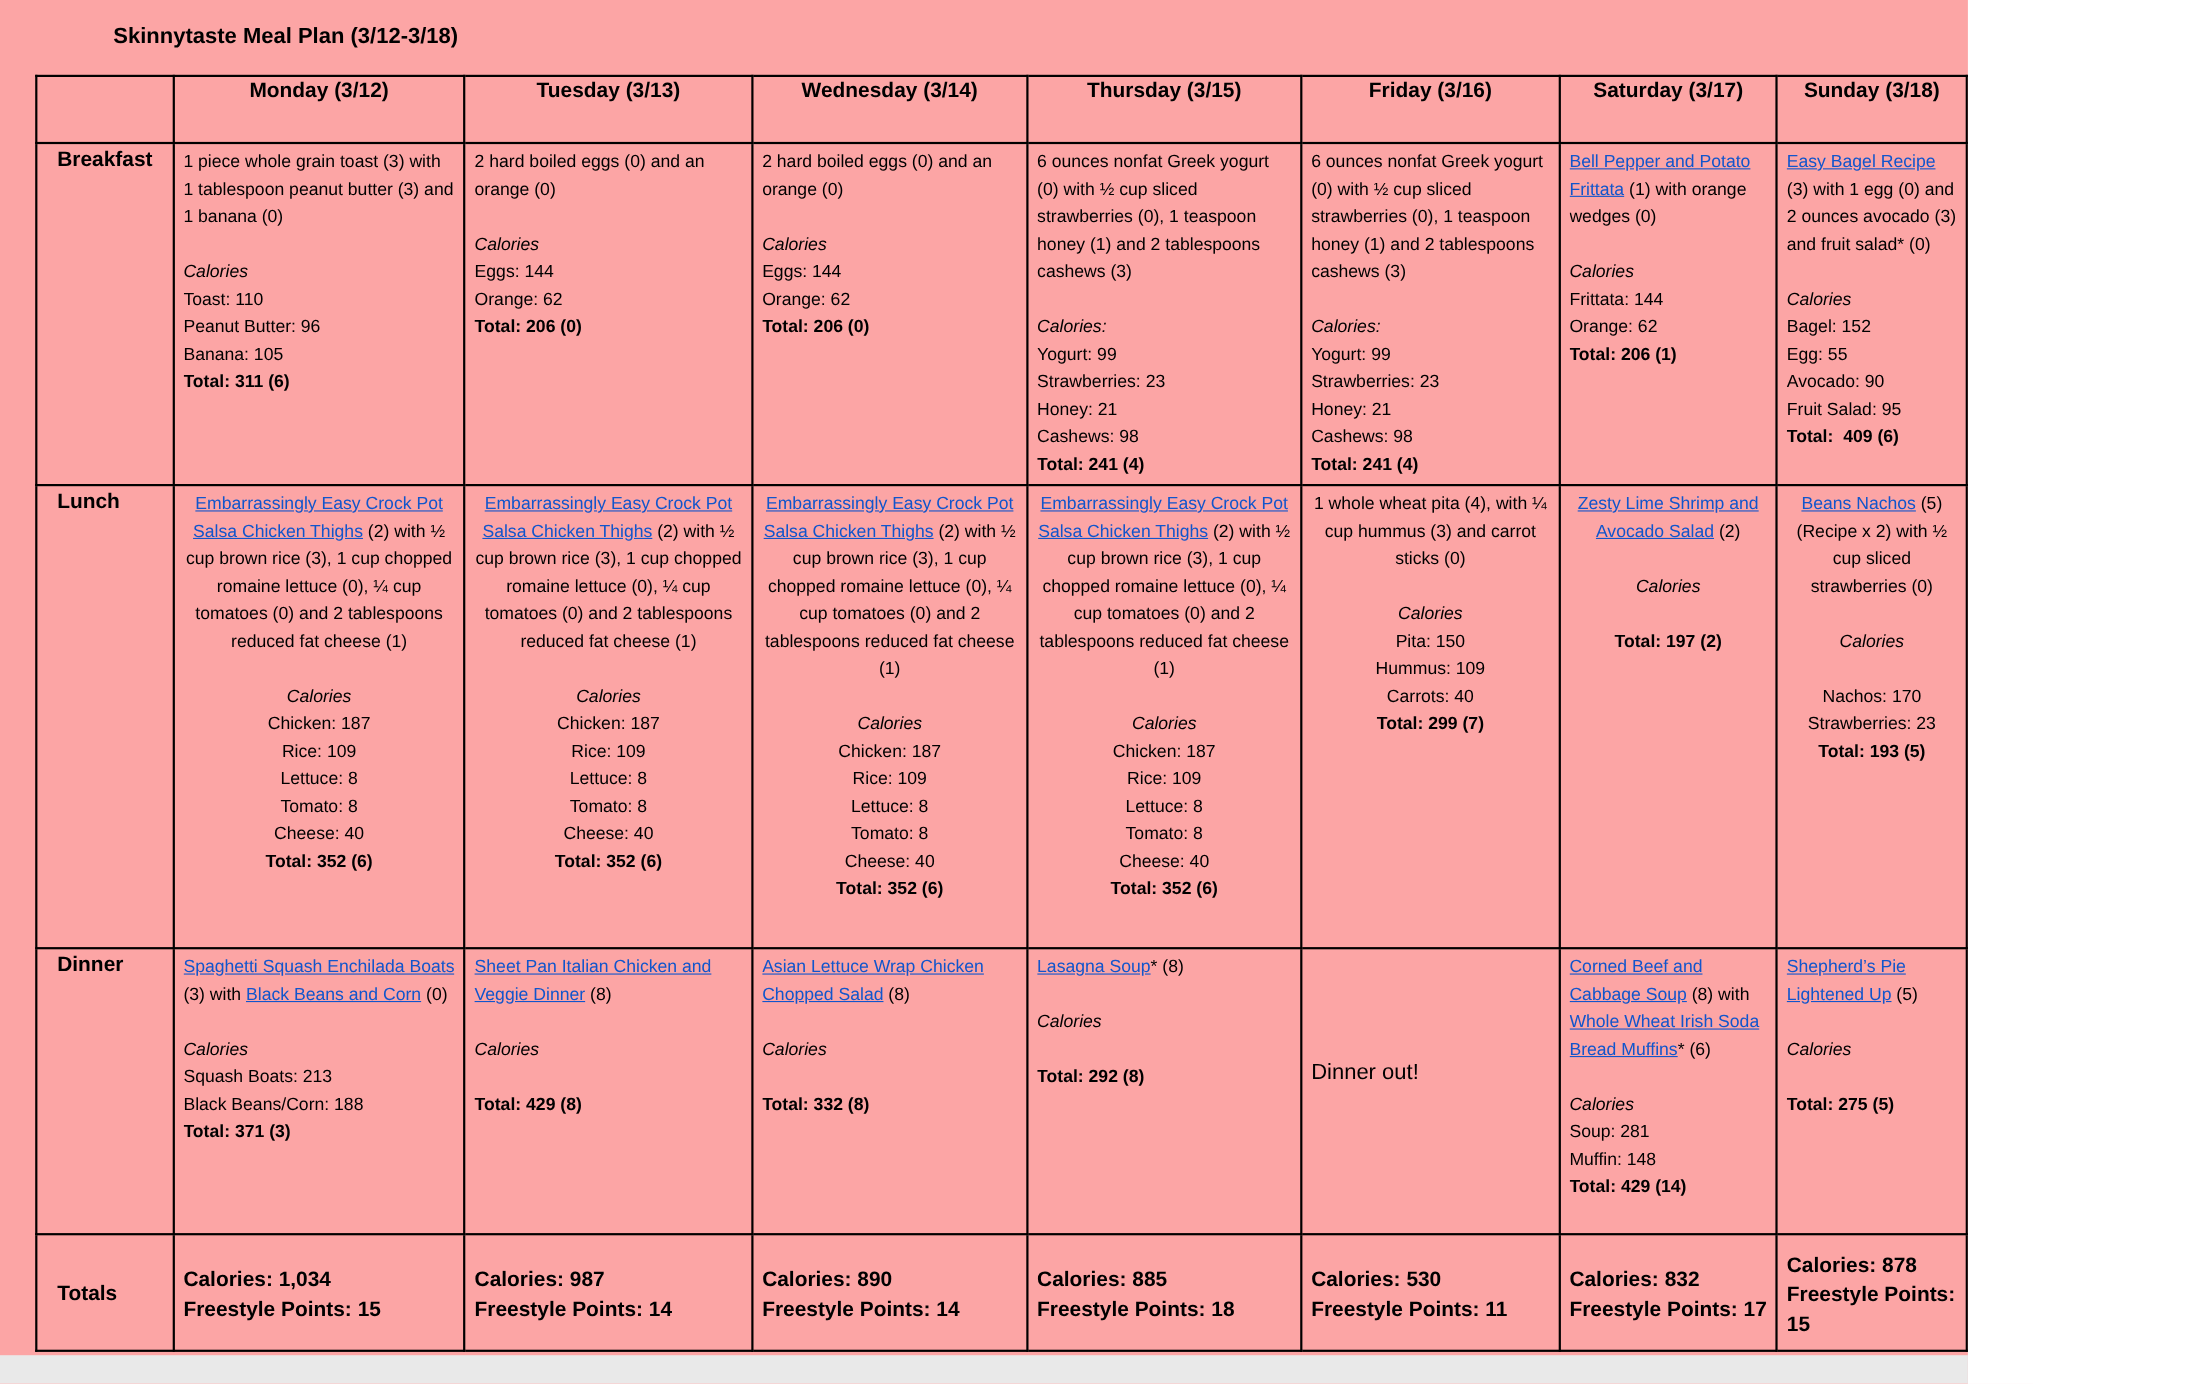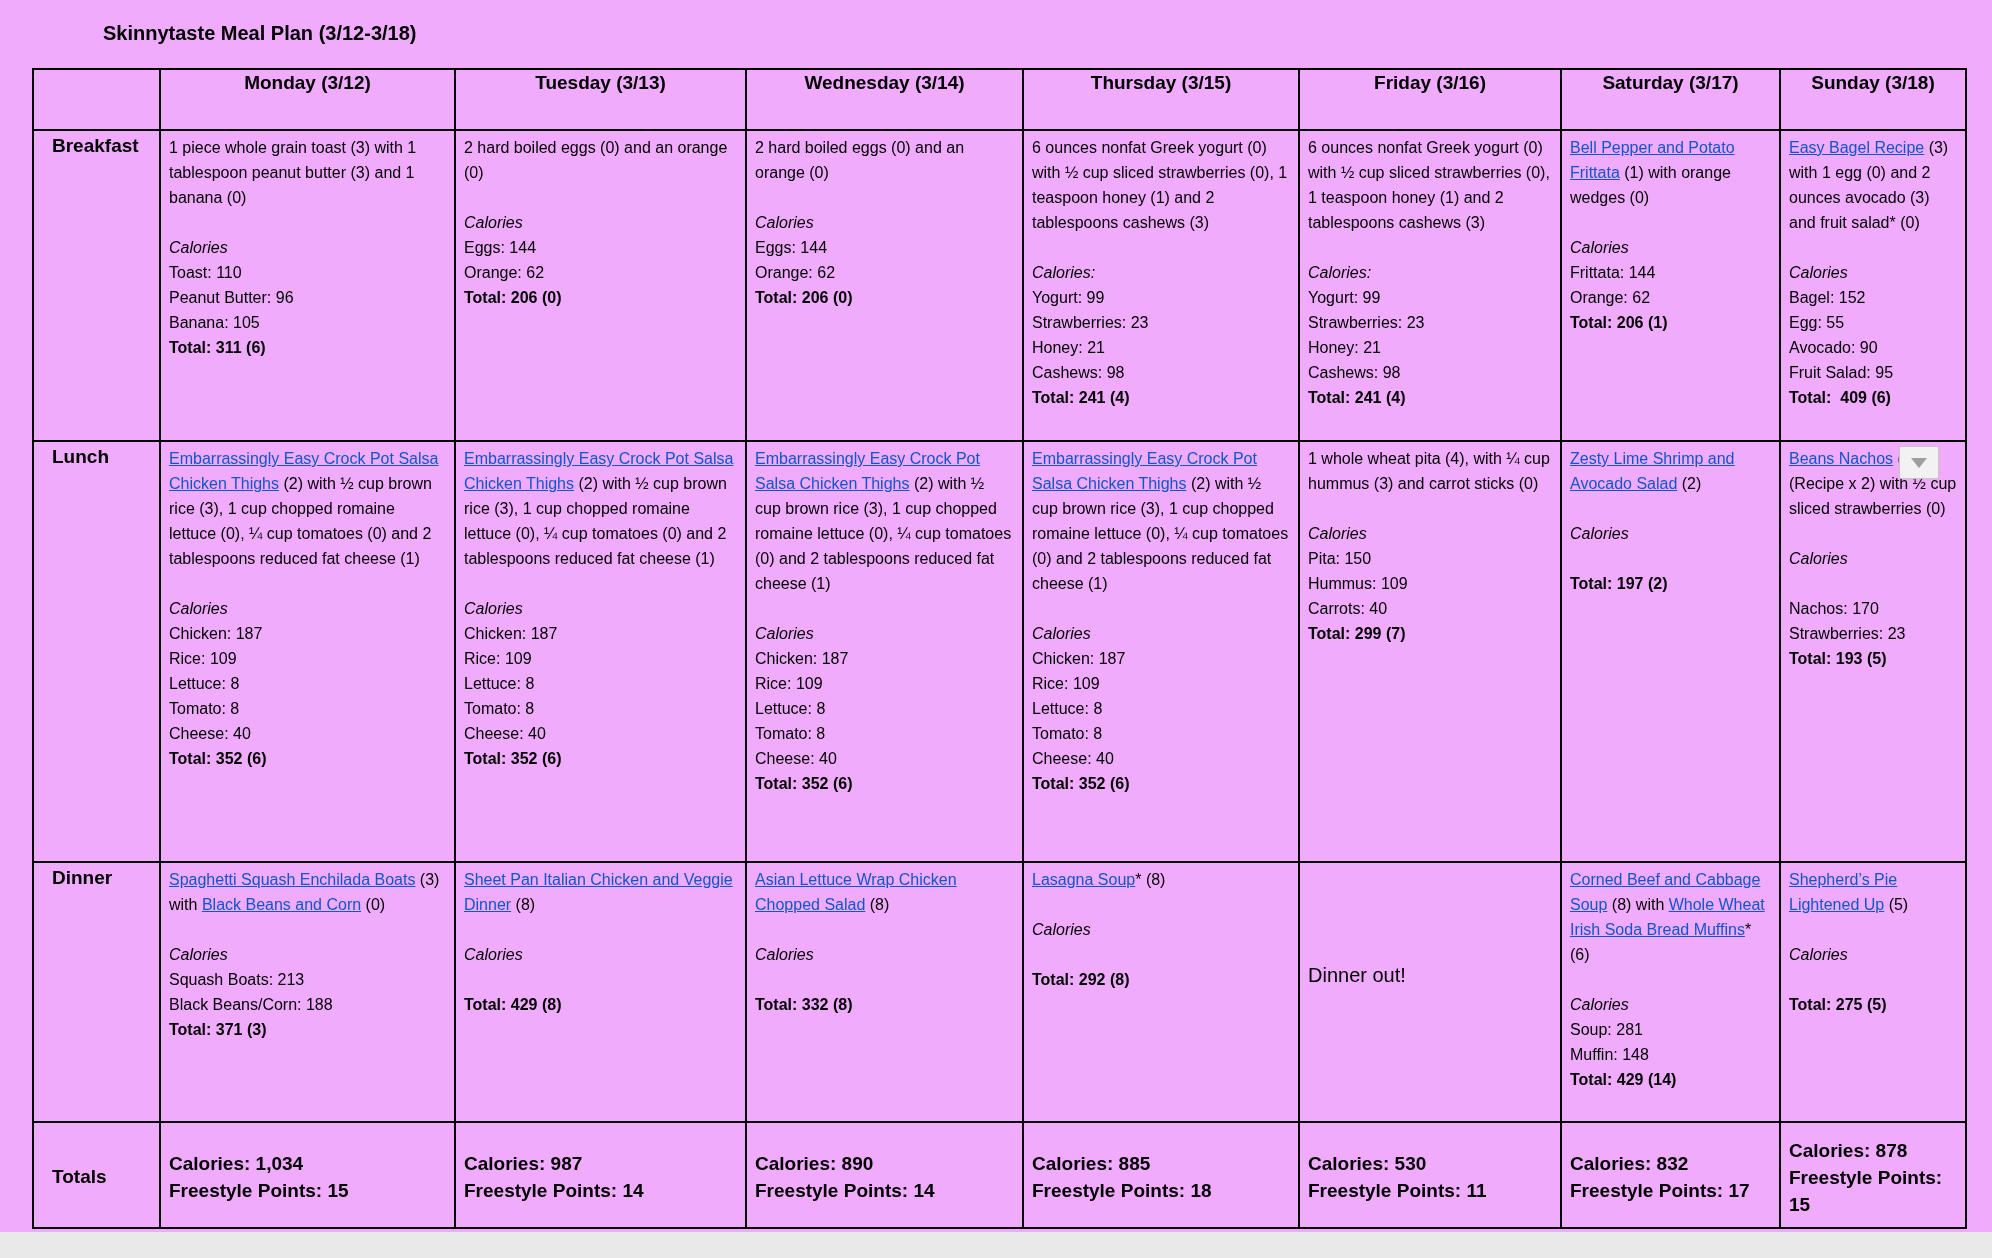--- a/index.html
+++ b/index.html
@@ -1,17 +1,17 @@
 <!DOCTYPE html>
 <html style="--link: #1155cc; --strip: #e9e9e9; --dd-bg: #f2f2f2; --dd-border: #c6c6c6; --dd-arrow: #9e9e9e;"><head>
 <meta charset="utf-8">
 <style>
   html,body { margin:0; padding:0; background:#ffffff; }
   .page {
-    position:relative; width:1992px; height:1258px; background:#f0abfc;
+    position:relative; width:1789px; height:1258px; background:#fca5a5;
     font-family:"Liberation Sans","DejaVu Sans",sans-serif; color:#000;
     overflow:hidden;
   }
   .title {
     position:absolute; left:103px; top:22px;
     font-size:20px; font-weight:bold; white-space:nowrap;
   }
   table.meal-table {
     position:absolute; left:32px; top:68px;
     border-collapse:collapse; table-layout:fixed;
@@ -24,21 +24,21 @@
     font-size:19px; font-weight:bold; text-align:center;
     height:57px; padding-top:2px;
   }
   td.row-label { font-size:19px; font-weight:bold;padding-left:18px; }
   tr.h-breakfast { height:311px; }
   tr.h-lunch     { height:421px; }
   tr.h-dinner    { height:260px; }
   tr.h-totals    { height:106px; }
   .cell-content { font-size:16px; line-height:25px; overflow:hidden; }
   tr.h-breakfast .cell-content { max-height:301px; }
-  tr.h-lunch     .cell-content { max-height:411px; }
+  tr.h-lunch     .cell-content { max-height:411px;text-align:center; }
   tr.h-dinner    .cell-content { max-height:250px; }
   .line { min-height:25px; }
   .line.italic { font-style:italic; }
   .line.bold   { font-weight:bold; }
   .line.large  { font-size:20px; line-height:26px; }
   td.vmid { vertical-align:middle; padding-bottom:38px; }
   td.totals-cell, td.totals-label { vertical-align:middle; }
   td.totals-cell .cell-content { font-size:19px; line-height:27px; font-weight:bold; }
   a.rlink { color:var(--link,#1155cc); text-decoration:underline; cursor:pointer; }
   .dropdown-btn {

